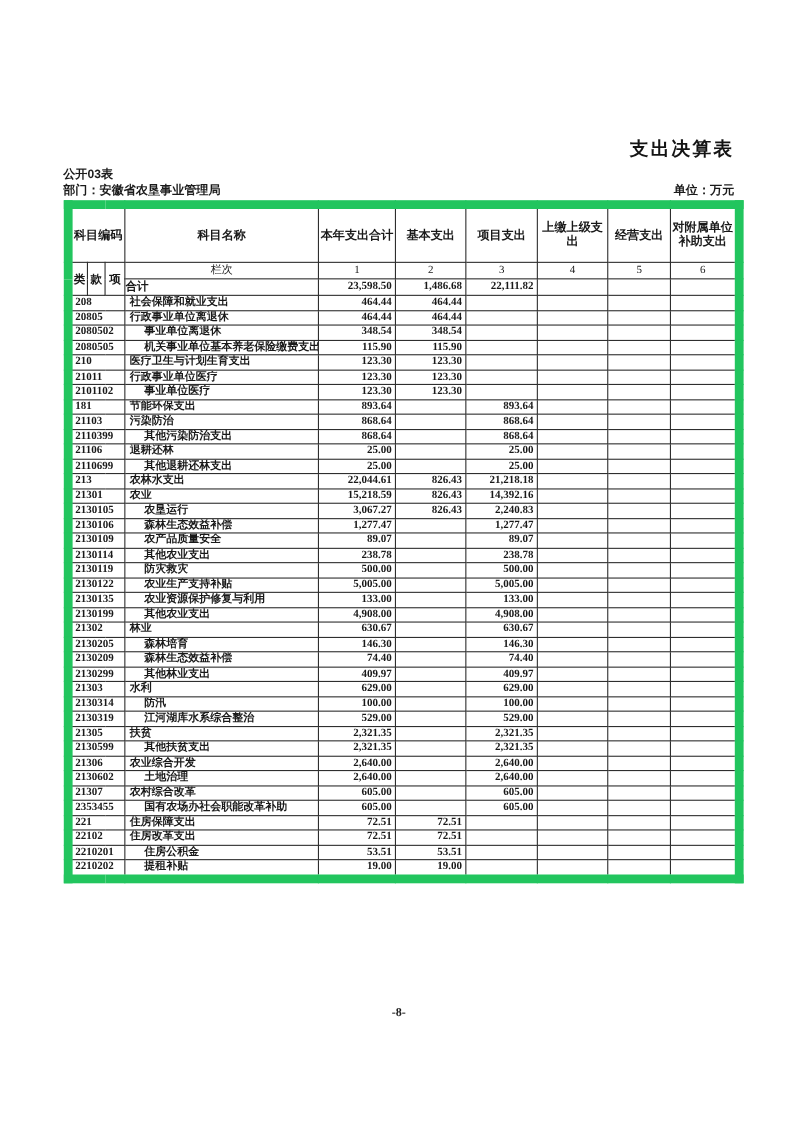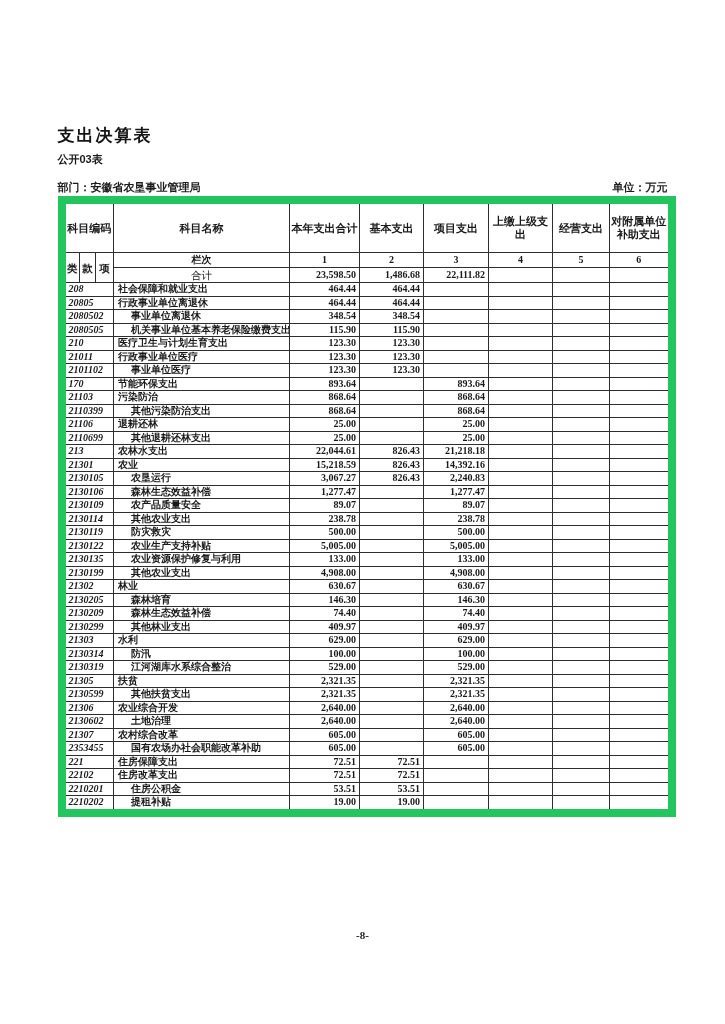--- a/index.html
+++ b/index.html
@@ -5,53 +5,53 @@
   html,body{margin:0;padding:0;}
   body{
     width:725px;height:1024px;
     background:#ffffff;
     font-family:"Liberation Sans", sans-serif;
     color:#1b1b1b;
     overflow:hidden;
   }
   .sheet{width:610px;margin:0 auto;padding-top:124px;position:relative;}
   .title{
-    text-align:left;font-size:17px;font-weight:bold;letter-spacing:2px;
+    text-align:right;font-size:17px;font-weight:bold;letter-spacing:2px;
     color:#141414;
   }
   .form-code{
     text-align:left;font-size:11px;font-weight:bold;margin-top:6px;line-height:13px;
   }
   .meta-row{
     display:flex;justify-content:space-between;align-items:flex-end;
-    font-size:11px;font-weight:bold;line-height:14px;margin-top:14px;
+    font-size:11px;font-weight:bold;line-height:14px;margin-top:0;
   }
   table{
     border-collapse:collapse;table-layout:fixed;width:610px;margin-top:2px;
     border:8px solid #22c55e;
   }
   th,td{
     border:1px solid #2e2e2e;
     padding:0;overflow:hidden;white-space:nowrap;
     font-size:10px;line-height:12px;color:#191919;
   }
   thead tr.h1 th{
     height:48px;font-size:11px;font-weight:bold;text-align:center;
     white-space:normal;line-height:13px;vertical-align:middle;
   }
   tr.idx th{font-size:10.5px;font-weight:bold;text-align:center;height:14px;}
-  tr.idx td{height:14px;text-align:center;font-weight:bold;
+  tr.idx td{height:14px;text-align:center;font-weight:normal;
     font-family:"Liberation Serif", serif;margin-top:10px;}
   tr.idx td.lbl{font-family:"Liberation Sans", sans-serif;}
   tr.total td{height:14px;}
-  tr.total td.lbl{text-align:center;font-weight:normal;font-size:10.5px;}
+  tr.total td.lbl{font-weight:bold;font-size:10.5px;}
   tbody td{height:12.5px;}
   td.code{
     text-align:left;padding-left:3px;font-weight:bold;
-    font-family:"Liberation Serif", serif;font-size:10px;font-style:italic;
+    font-family:"Liberation Serif", serif;font-size:10px;
   }
   td.name{text-align:left;padding-left:4px;font-weight:bold;}
   td.name.ind{padding-left:17px;}
   td.num{
     text-align:right;padding-right:3px;font-weight:bold;
     font-family:"Liberation Serif", serif;font-size:10px;
   }
   .note{
     font-size:10.5px;font-weight:bold;margin-top:3px;line-height:13px;
     color:#151515;
@@ -186,21 +186,21 @@
           <td colspan="3" class="code">2101102</td>
           <td class="name ind">事业单位医疗</td>
           <td class="num">123.30</td>
           <td class="num">123.30</td>
           <td class="num"></td>
           <td class="num"></td>
           <td class="num"></td>
           <td class="num"></td>
         </tr>
         <tr>
-          <td colspan="3" class="code">170</td>
+          <td colspan="3" class="code">181</td>
           <td class="name">节能环保支出</td>
           <td class="num">893.64</td>
           <td class="num"></td>
           <td class="num">893.64</td>
           <td class="num"></td>
           <td class="num"></td>
           <td class="num"></td>
         </tr>
         <tr>
           <td colspan="3" class="code">21103</td>

